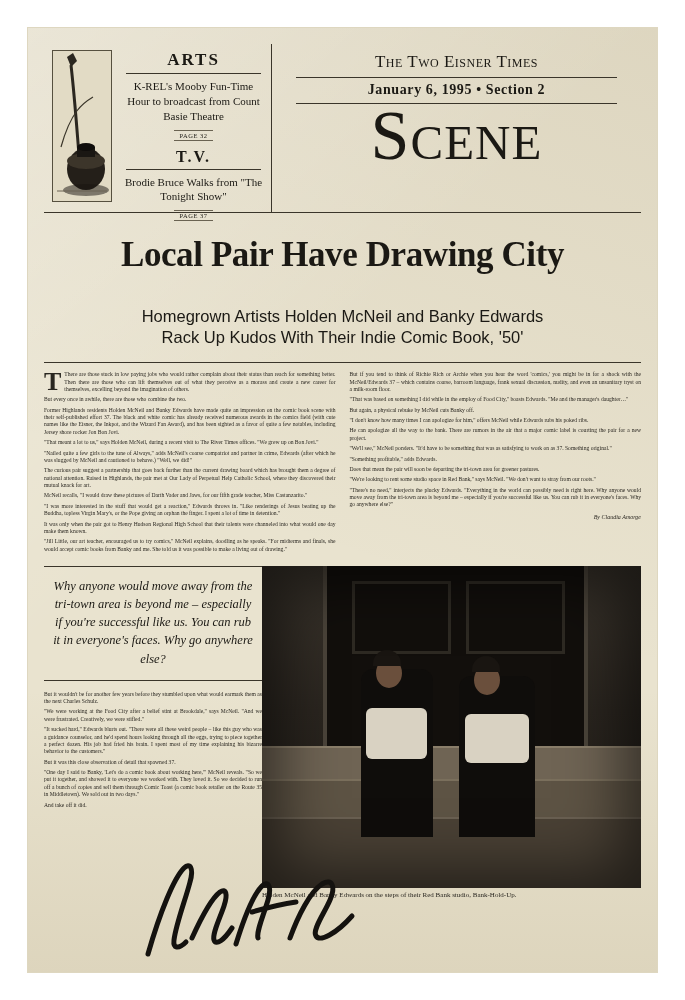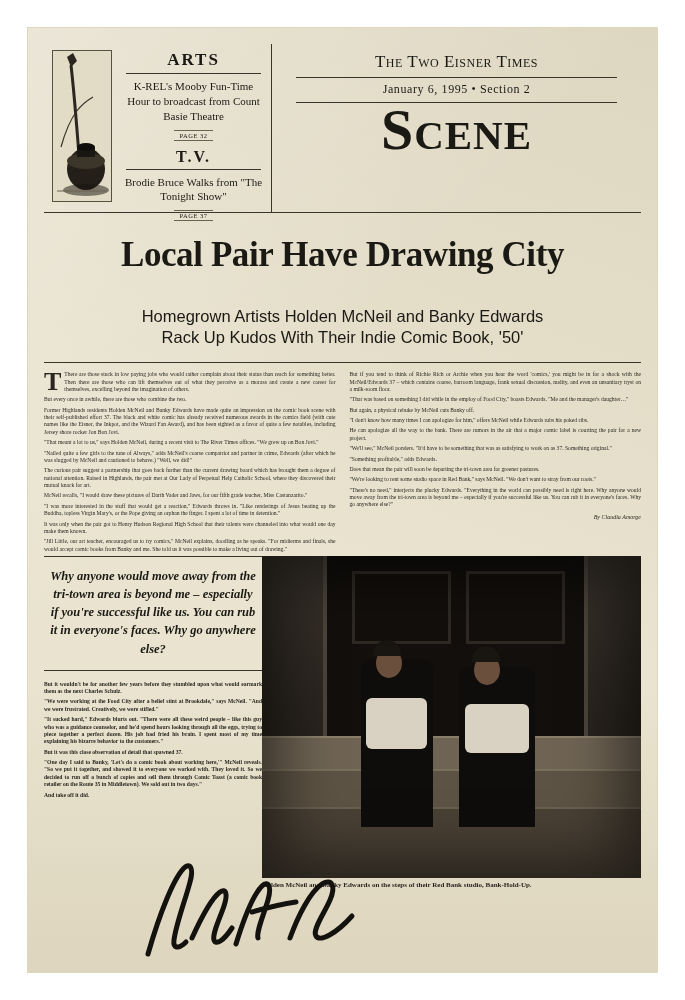--- a/index.html
+++ b/index.html
@@ -122,37 +122,37 @@
     letter-spacing: 0.5px;
     margin-top: 8px;
     font-variant: small-caps;
     font-family: "Liberation Serif", serif;
   }
   .mast-rule {
     border-top: 1px solid #3a352a;
     margin: 5px 24px 0 24px;
   }
   .mast-date {
-    font-size: 12px;
-    font-weight: normal;
+    font-size: 14px;
+    font-weight: bold;
     letter-spacing: 0.6px;
     margin-top: 4px;
   }
   .mast-rule2 {
     border-top: 1px solid #3a352a;
     margin: 5px 24px 0 24px;
   }
   .scene-word {
-    font-size: 58px;
+    font-size: 70px;
     line-height: 0.92;
     font-family: "Liberation Serif", serif;
     font-variant: small-caps;
     letter-spacing: 1px;
     margin-top: 0px;
-    font-weight: bold;
+    font-weight: normal;
   }
 
   
   .headline {
     text-align: center;
     font-size: 35px;
     font-weight: bold;
     letter-spacing: -0.4px;
     margin-top: 22px;
     font-family: "Liberation Serif", serif;
@@ -197,21 +197,21 @@
     text-align: right;
     font-size: 6px;
     font-style: italic;
     margin-top: 5px;
   }
 
   
   .lower {
     display: flex;
     gap: 0;
-    font-weight: bold;
+    margin-top: 10px;
   }
   .lower-left { width: 218px; }
   .pullquote {
     border-top: 1px solid #3a352a;
     border-bottom: 1px solid #3a352a;
     padding: 10px 6px 12px 6px;
     font-style: italic;
     font-size: 12.5px;
     line-height: 1.45;
     text-align: center;

